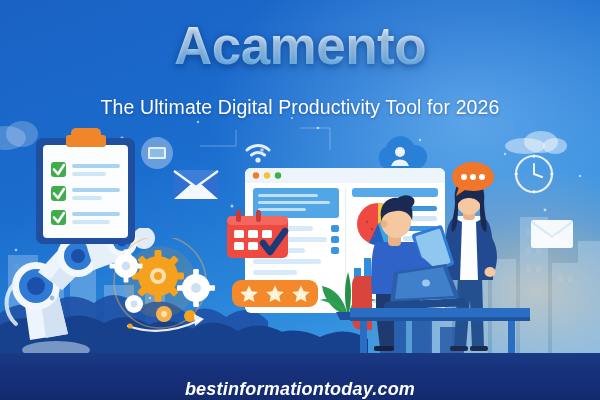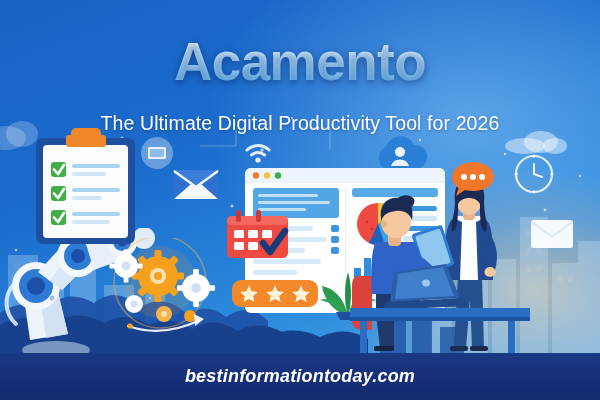--- a/index.html
+++ b/index.html
@@ -25,37 +25,37 @@
   }
   
   .warmglow {
     position:absolute; right:-40px; top:170px; width:300px; height:220px;
     background:radial-gradient(ellipse at 65% 55%, rgba(255,206,150,0.60) 0%, rgba(255,190,140,0.18) 45%, rgba(255,190,140,0) 72%);
   }
   
   .header { position:absolute; left:0; top:0; width:600px; text-align:center; z-index:40; }
   .title {
     font-size:53px; font-weight:bold; letter-spacing:-0.5px;
-    line-height:1.05; padding-top:34px;
+    line-height:1.05; padding-top:18px;
     background:linear-gradient(180deg,#ffffff 0%,#f2f9ff 30%,#bfe2fb 62%,#7cc3f3 88%, #9ad2f6 100%);
     -webkit-background-clip:text; background-clip:text;
     -webkit-text-fill-color:transparent; color:transparent;
     text-shadow:0 2px 5px rgba(10,45,110,0.28);
     filter:drop-shadow(0 2px 4px rgba(8,40,100,0.35));
   }
   .subtitle {
     font-size:19.5px; color:#ffffff; font-weight:500;
     margin-top:22px; letter-spacing:0.1px;
     text-shadow:0 1px 3px rgba(10,45,110,0.45);
   }
   
   .footer-bar {
     position:absolute; left:0; bottom:0; width:600px; height:47px;
     background:linear-gradient(180deg,#1b3a84 0%, #16307a 45%, #132a6e 100%);
-    display:flex; align-items:center; justify-content:center; z-index:60;
+    display:flex; align-items:flex-end; justify-content:center; z-index:60;
   }
   .footer-url {
     color:#ffffff; font-size:18px; font-weight:bold; font-style:italic;
     letter-spacing:0.2px;
   }
   
   .skyline-light { position:absolute; left:0; bottom:47px; width:600px; height:150px; opacity:0.30; }
   
   .skyline-dark { position:absolute; left:0; bottom:47px; width:600px; height:90px; }
   

